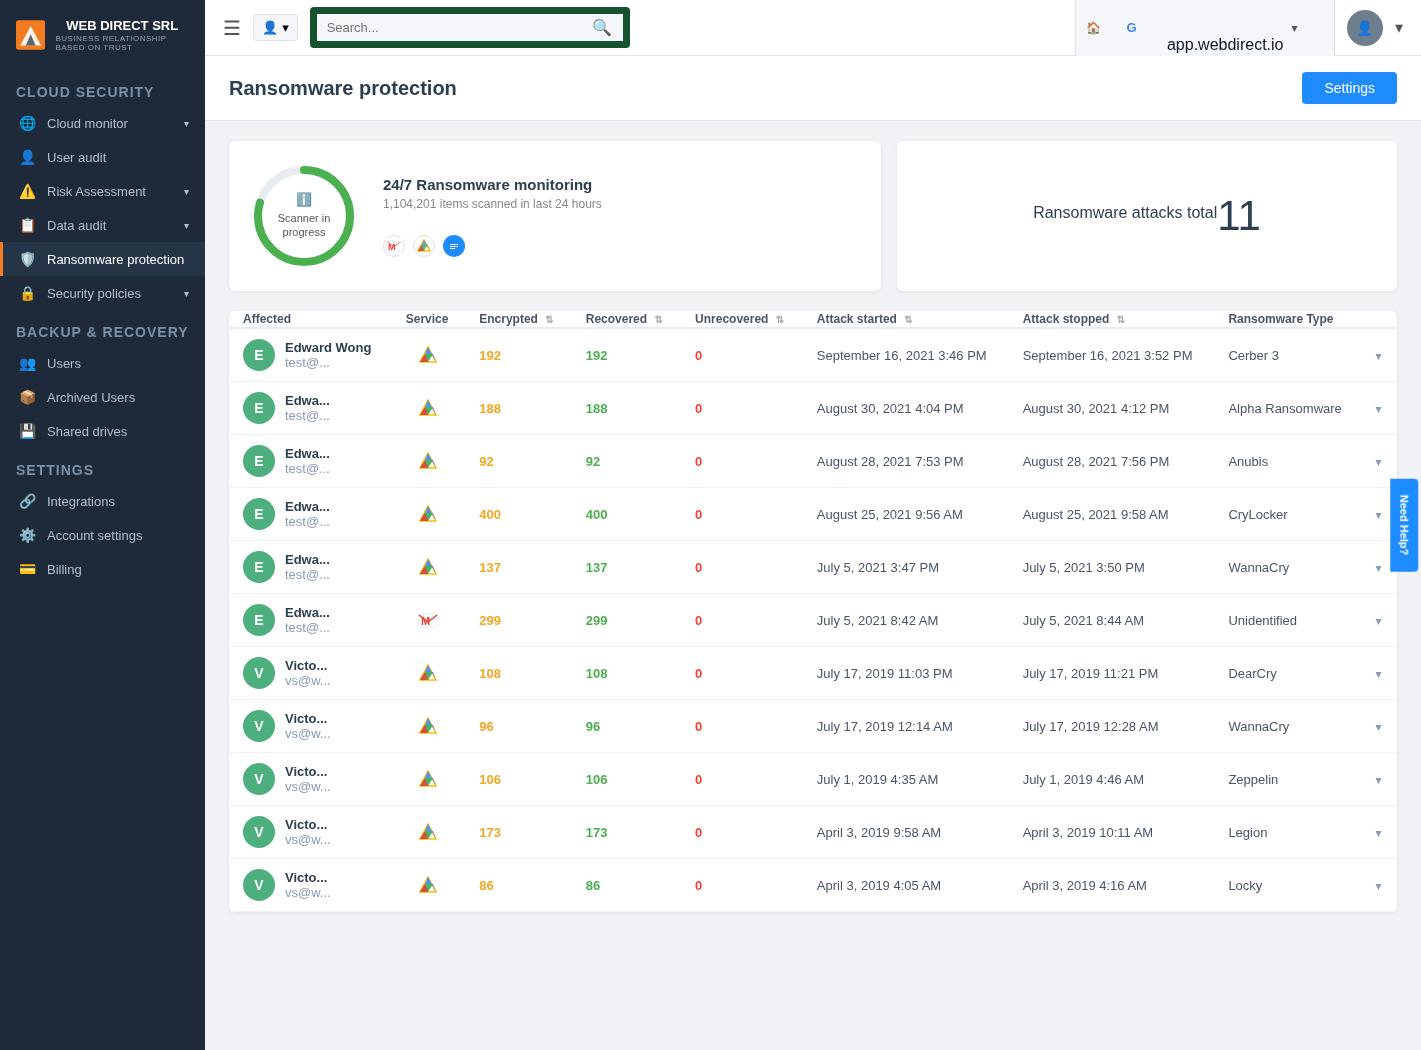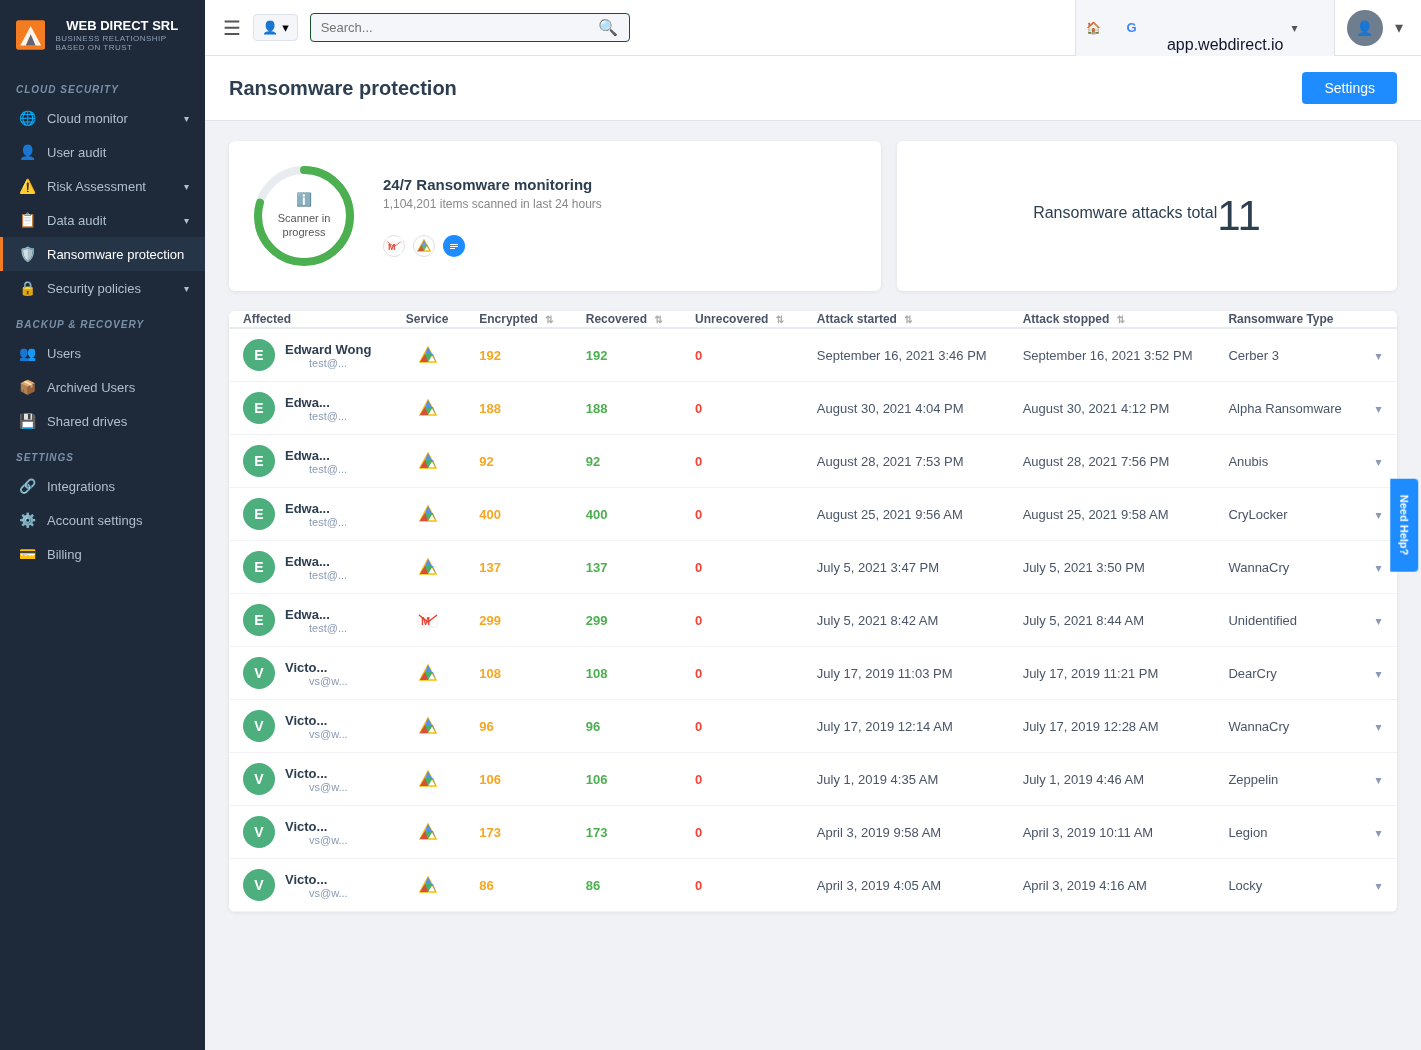--- a/index.html
+++ b/index.html
@@ -35,26 +35,25 @@
     }
     .logo-sub {
       color: #8fa0b5;
       font-size: 8px;
       font-weight: 400;
       text-transform: uppercase;
       letter-spacing: 0.5px;
     }
     .section-header {
       color: #7a90a8;
-      font-size: 10px;
+      font-size: 14px;
       font-weight: 700;
       letter-spacing: 1px;
       padding: 14px 16px 6px 16px;
       text-transform: uppercase;
-      font-style: italic;
     }
     .nav-item {
       display: flex;
       align-items: center;
       gap: 10px;
       padding: 9px 16px;
       cursor: pointer;
       font-size: 13px;
       color: #b0bfcf;
       border-left: 3px solid transparent;
@@ -83,21 +82,21 @@
       padding: 0 18px;
       gap: 12px;
       border-bottom: 1px solid #e0e4ea;
       flex-shrink: 0;
     }
     .hamburger { font-size: 20px; color: #555; cursor: pointer; }
     .search-container {
       display: flex;
       align-items: center;
       background: #f5f6fa;
-      border: 1px solid #14532d;
+      border: 7px solid #14532d;
       border-radius: 4px;
       padding: 4px 10px;
       gap: 6px;
       width: 320px;
     }
     .search-container input {
       border: none;
       background: transparent;
       outline: none;
       font-size: 13px;
@@ -312,21 +311,21 @@
       background: #4caf7d;
       display: flex;
       align-items: center;
       justify-content: center;
       color: #fff;
       font-size: 14px;
       font-weight: 600;
       flex-shrink: 0;
     }
     .user-info .name { font-weight: 600; font-size: 13px; color: #2c3e50; }
-    .user-info .email { font-size: 11px; color: #8a9ab5; margin-left: 24px; }
+    .user-info .email { font-size: 13px; color: #8a9ab5; }
     .encrypted { color: #f5a623; font-weight: 600; }
     .recovered { color: #4caf50; font-weight: 600; }
     .unrecovered { color: #f44336; font-weight: 600; }
     .expand-btn {
       background: none;
       border: none;
       cursor: pointer;
       color: #8a9ab5;
       font-size: 12px;
     }

